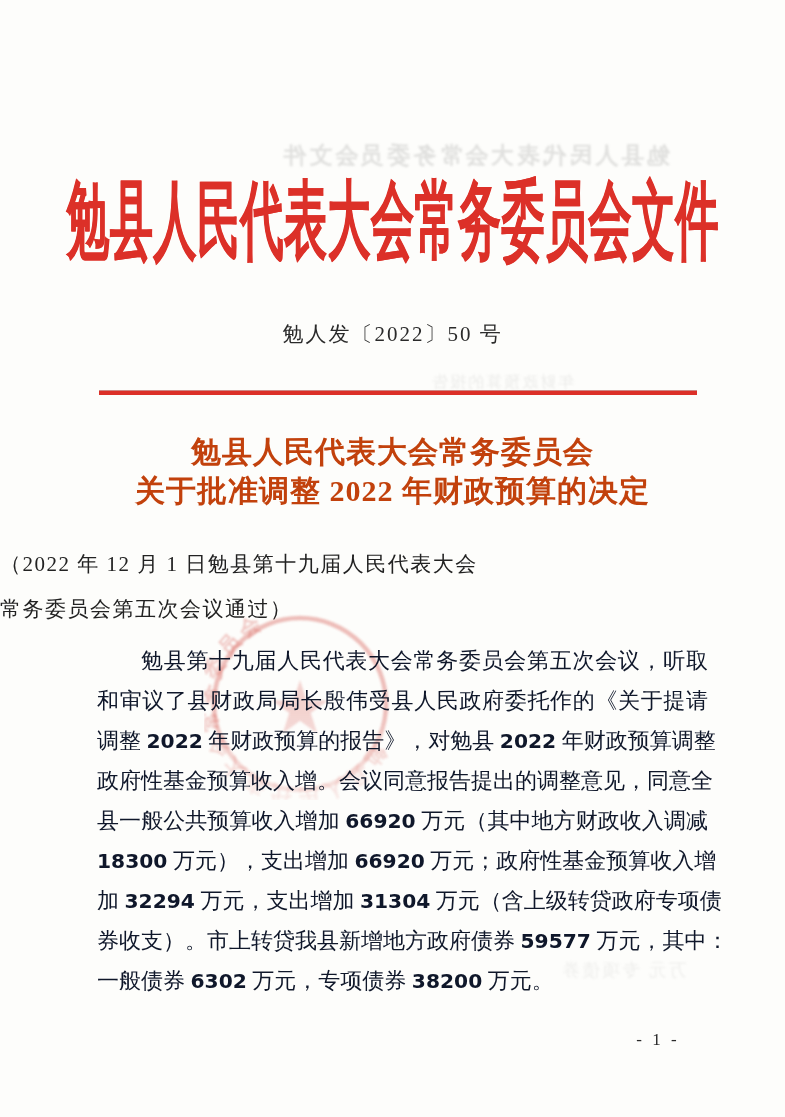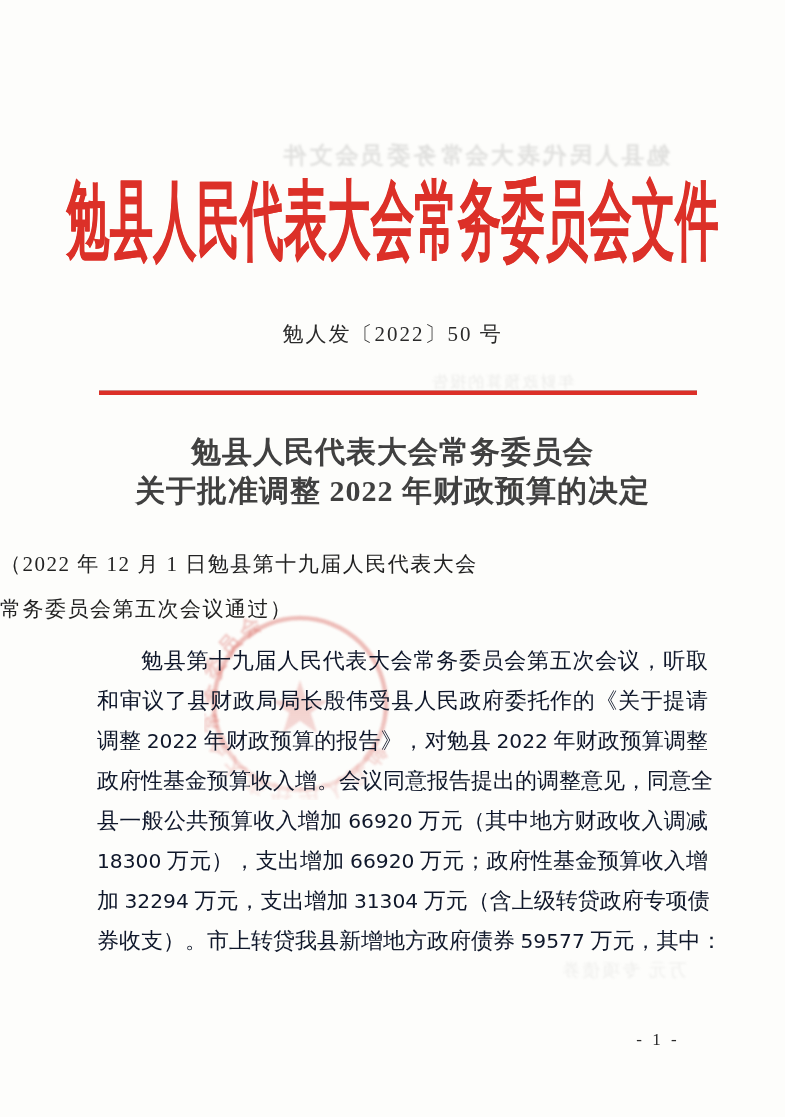--- a/index.html
+++ b/index.html
@@ -62,21 +62,21 @@
   .doc-title {
     position: absolute;
     top: 432px;
     left: 0;
     width: 100%;
     text-align: center;
     font-size: 30px;
     font-weight: 700;
     line-height: 39px;
     letter-spacing: 1px;
-    color: #404040;
+    color: #c2410c;
   }
 
   
   .subtitle {
     position: absolute;
     top: 542px;
     left: 0;
     width: 100%;
     font-size: 21px;
     line-height: 45px;
@@ -99,20 +99,21 @@
     text-align: justify;
     text-align-last: justify;
     white-space: nowrap;
   }
   .body-line.first { text-indent: 2em; }
   .body-line.last  { text-align-last: left; }
   .lat {
     font-family: "DejaVu Sans", "Liberation Sans", sans-serif;
     font-size: 0.92em;
     letter-spacing: 0;
+    font-weight: bold;
   }
 
   
   .seal {
     position: absolute;
     top: 608px;
     left: 204px;
     width: 192px;
     height: 192px;
     z-index: 1;
@@ -186,17 +187,18 @@
 
   <div class="body-text">
       <div class="body-line first">勉县第十九届人民代表大会常务委员会第五次会议，听取</div>
       <div class="body-line">和审议了县财政局局长殷伟受县人民政府委托作的《关于提请</div>
       <div class="body-line">调整 <span class="lat">2022</span> 年财政预算的报告》，对勉县 <span class="lat">2022</span> 年财政预算调整</div>
       <div class="body-line">政府性基金预算收入增。会议同意报告提出的调整意见，同意全</div>
       <div class="body-line">县一般公共预算收入增加 <span class="lat">66920</span> 万元（其中地方财政收入调减</div>
       <div class="body-line"><span class="lat">18300</span> 万元），支出增加 <span class="lat">66920</span> 万元；政府性基金预算收入增</div>
       <div class="body-line">加 <span class="lat">32294</span> 万元，支出增加 <span class="lat">31304</span> 万元（含上级转贷政府专项债</div>
       <div class="body-line">券收支）。市上转贷我县新增地方政府债券 <span class="lat">59577</span> 万元，其中：</div>
+      <div class="body-line last">一般债券 <span class="lat">6302</span> 万元，专项债券 <span class="lat">38200</span> 万元。</div>
     </div>
 
   <div class="page-number">- 1 -</div>
 
 </div>
 
 </body></html>

